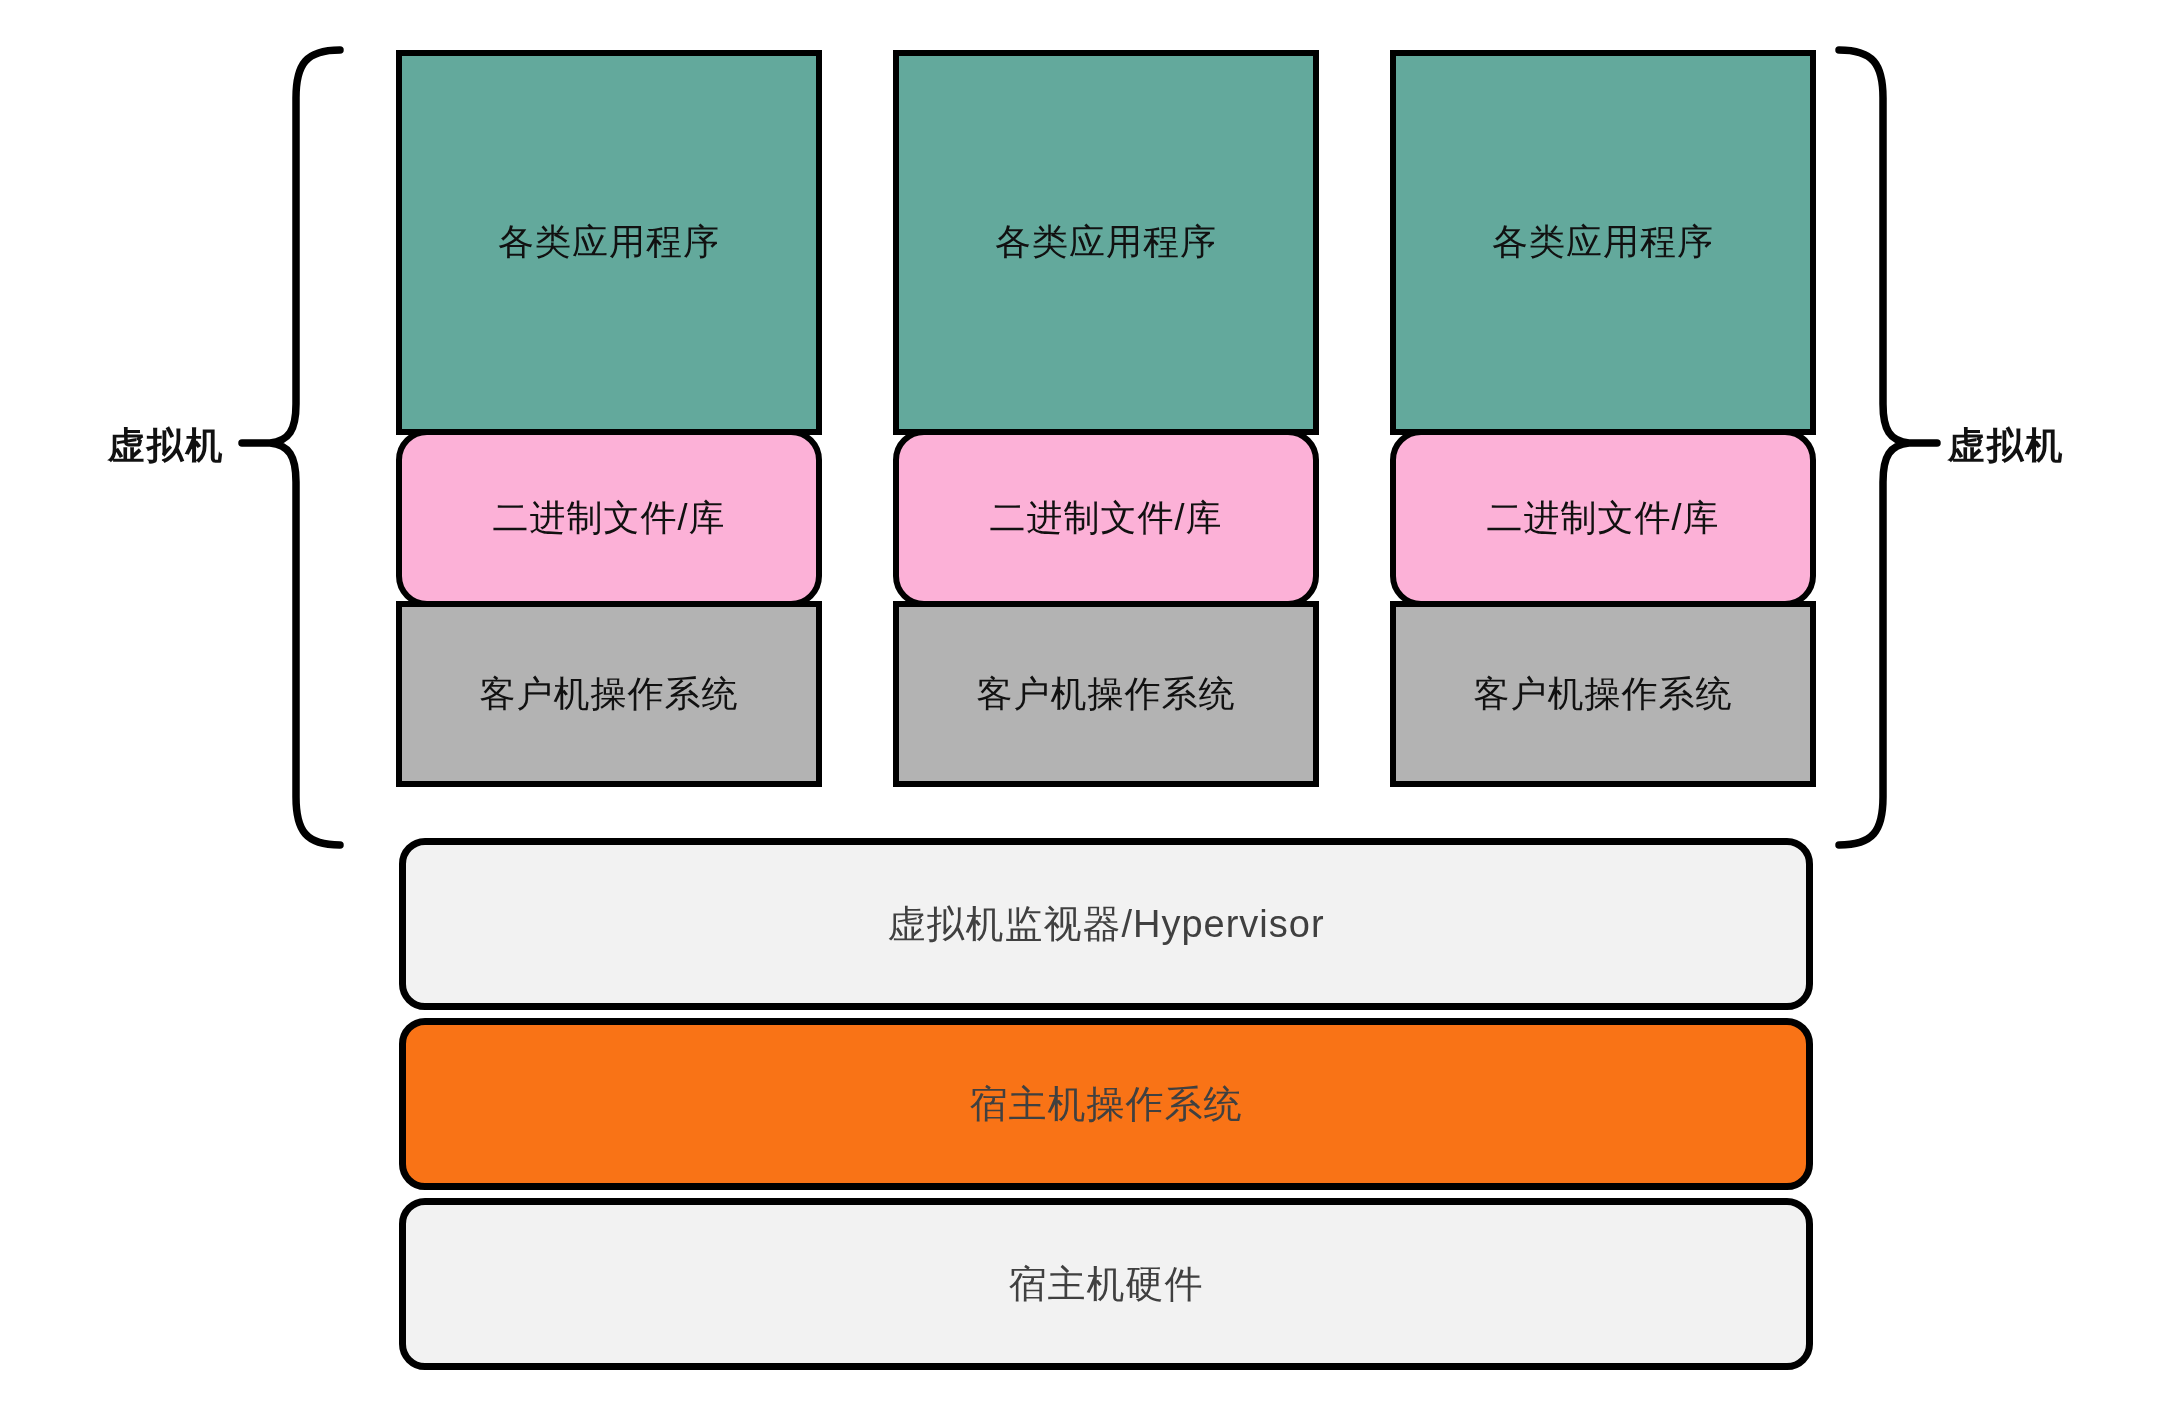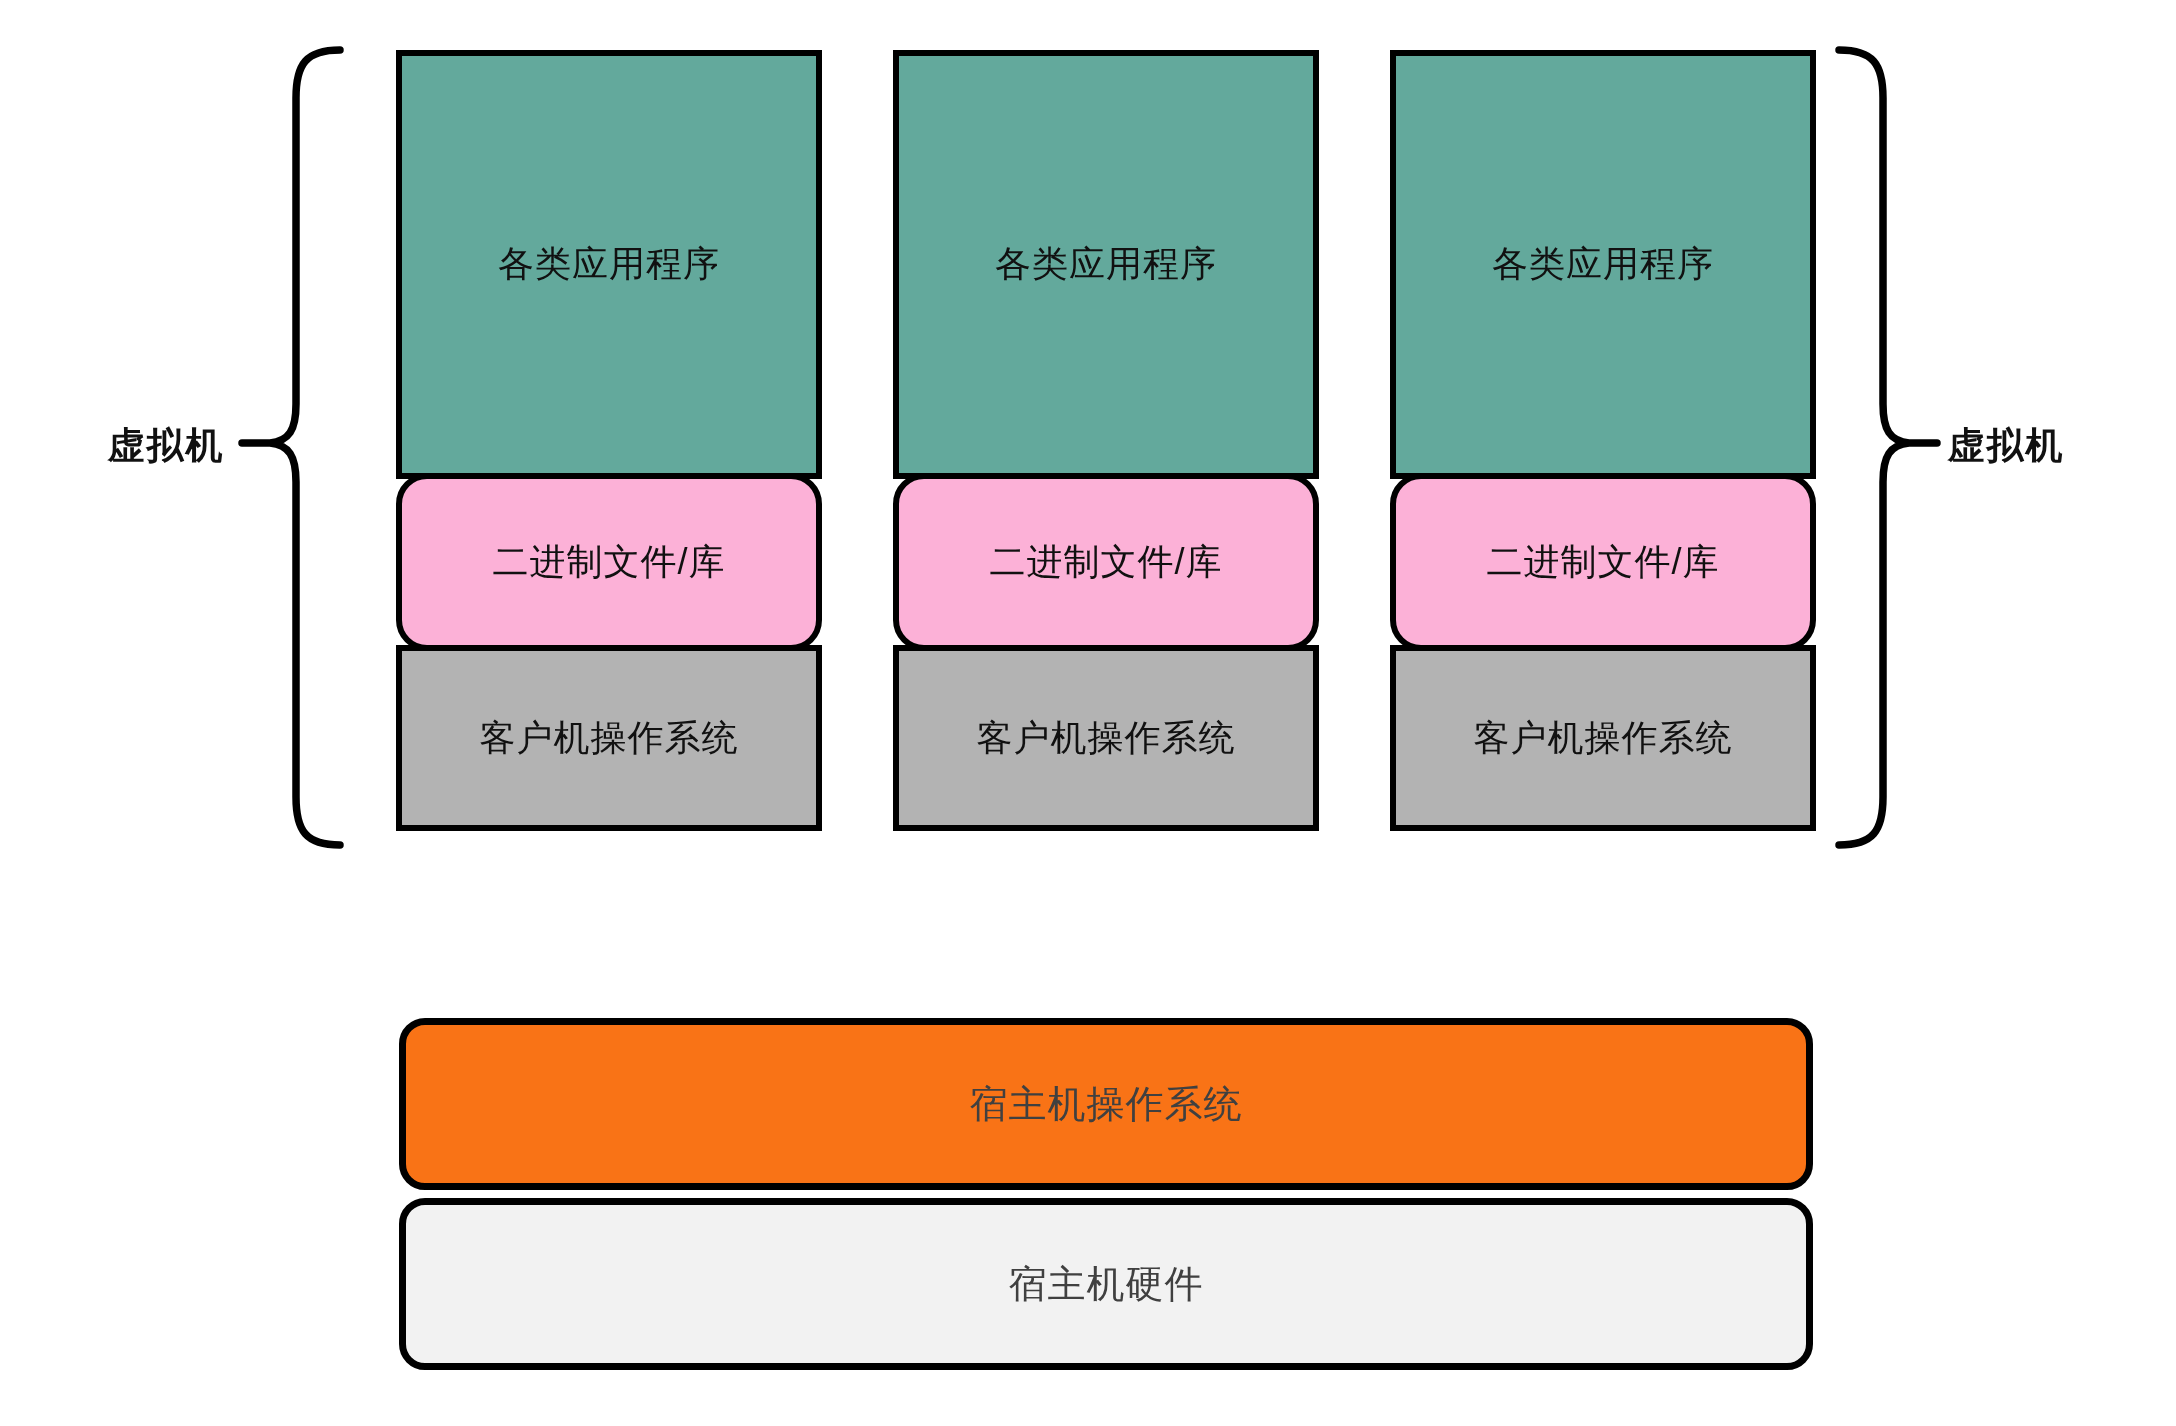--- a/index.html
+++ b/index.html
@@ -19,21 +19,21 @@
     box-sizing:border-box;
     border:6px solid #000;
     display:flex;
     align-items:center;
     justify-content:center;
     text-align:center;
     font-size:36px;
     color:#111111;
     letter-spacing:1px;
   }
-  .layer.apps{height:429px;}
+  .layer.apps{height:385px;}
   .layer.bins{height:178px;margin-top:-6px;border-radius:31px;}
   .layer.gos {height:186px;margin-top:-6px;}
   .base-box{
     box-sizing:border-box;
     position:absolute;
     left:399px;
     width:1414px;
     height:172px;
     border:7px solid #000;
     border-radius:26px;
@@ -103,20 +103,23 @@
       <span>各类应用程序</span>
     </div>
     <div class="layer bins" style="background-color: rgb(252, 177, 215);">
       <span>二进制文件/库</span>
     </div>
     <div class="layer gos" style="background-color: rgb(179, 179, 179);">
       <span>客户机操作系统</span>
     </div>
   </div>
 
+  <div class="base-box" style="top: 838px; background-color: rgb(242, 242, 242);">
+    <span>虚拟机监视器/Hypervisor</span>
+  </div>
   <div class="base-box" style="top: 1018px; background-color: #f97316;">
     <span>宿主机操作系统</span>
   </div>
   <div class="base-box" style="top: 1198px; background-color: rgb(242, 242, 242);">
     <span>宿主机硬件</span>
   </div>
 
 </div>
 
 </body></html>

